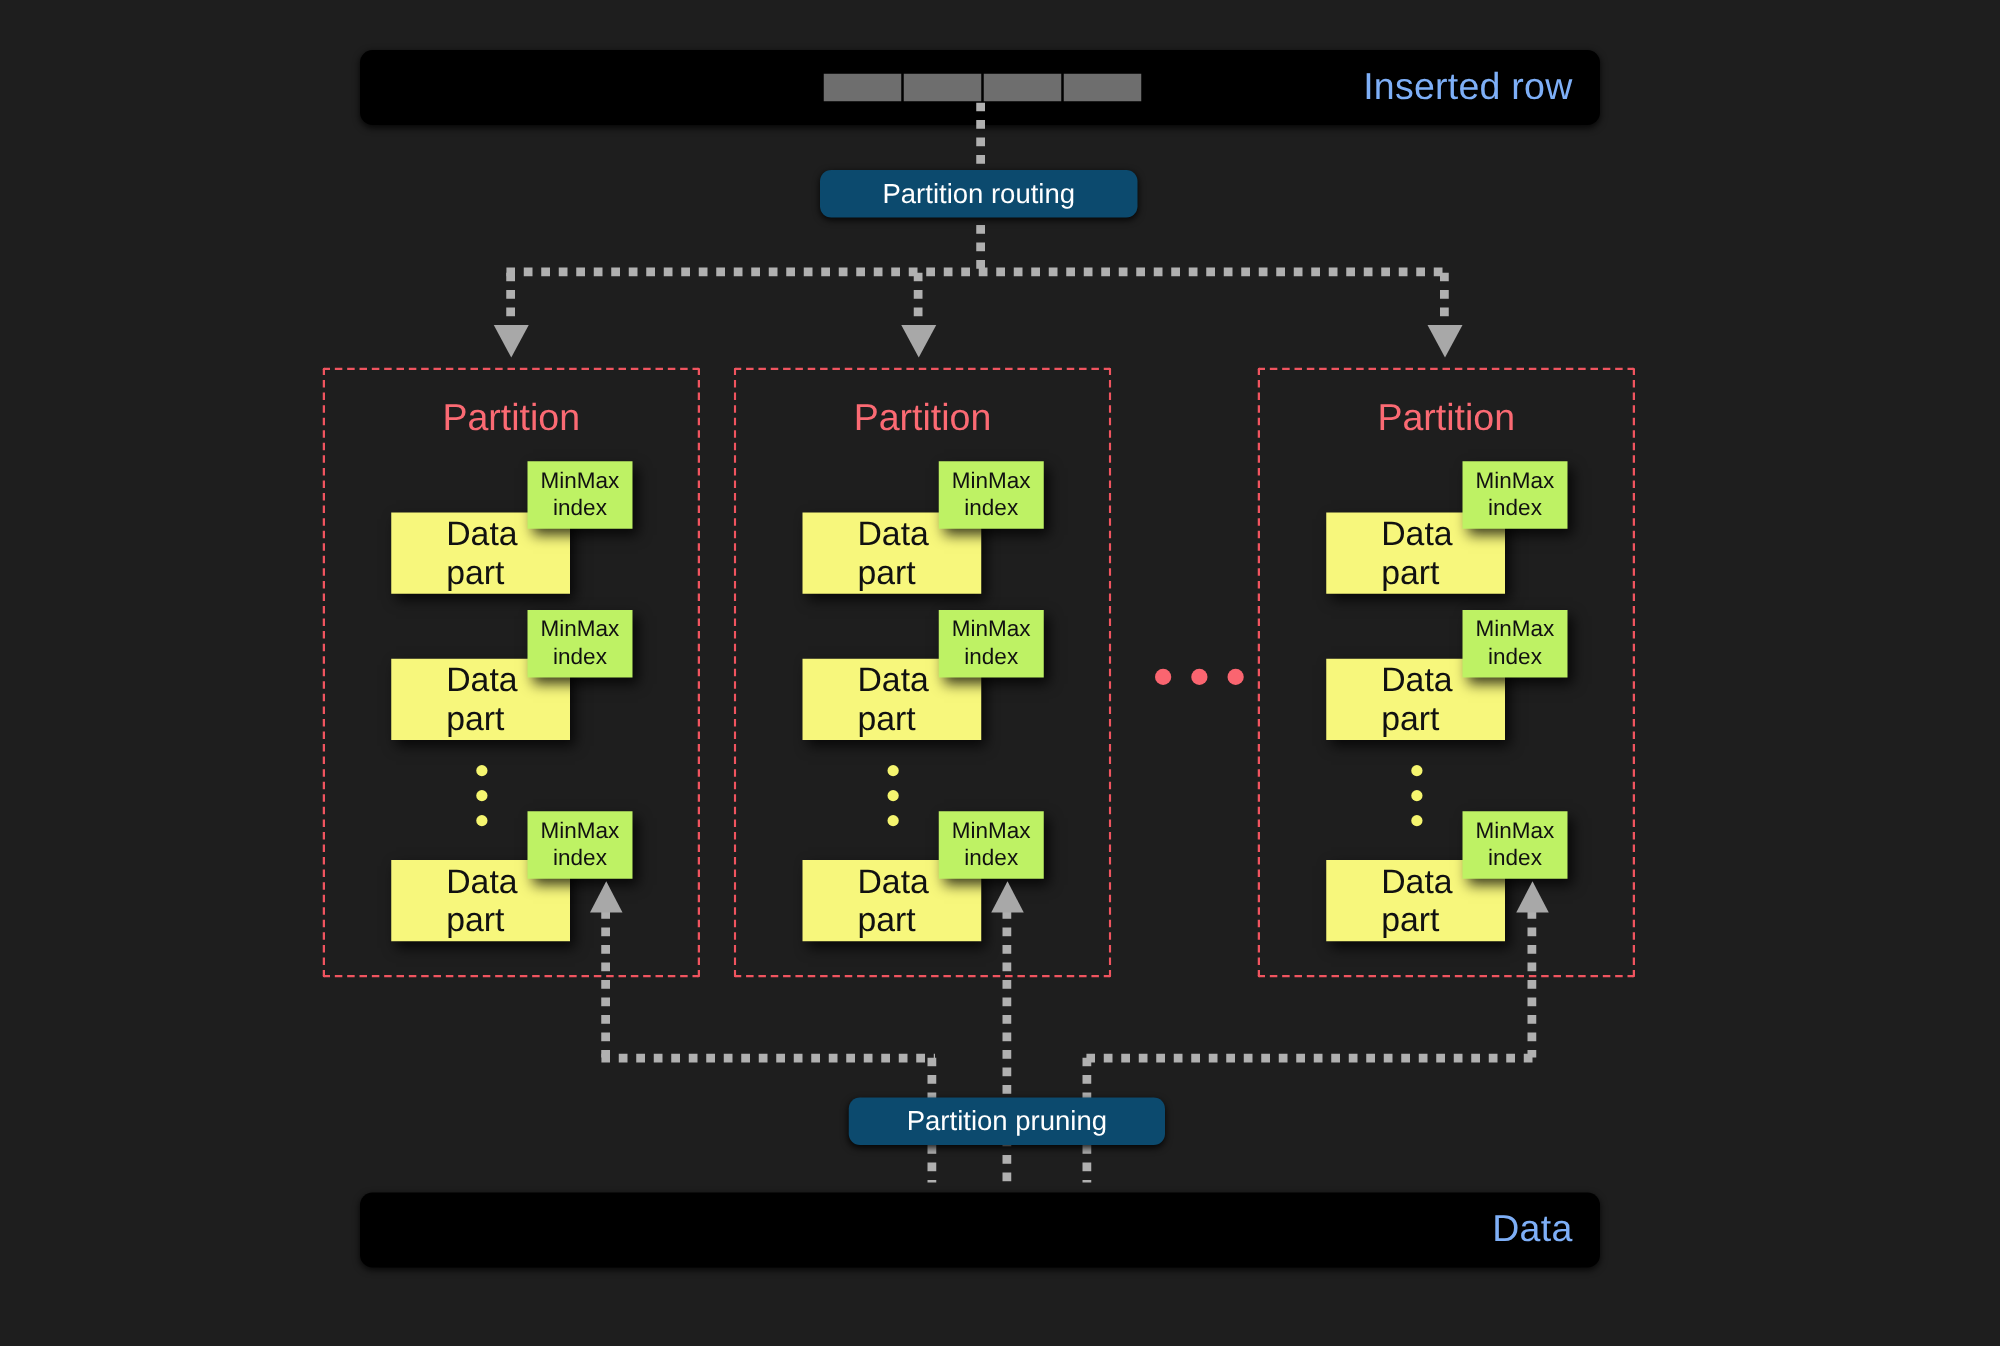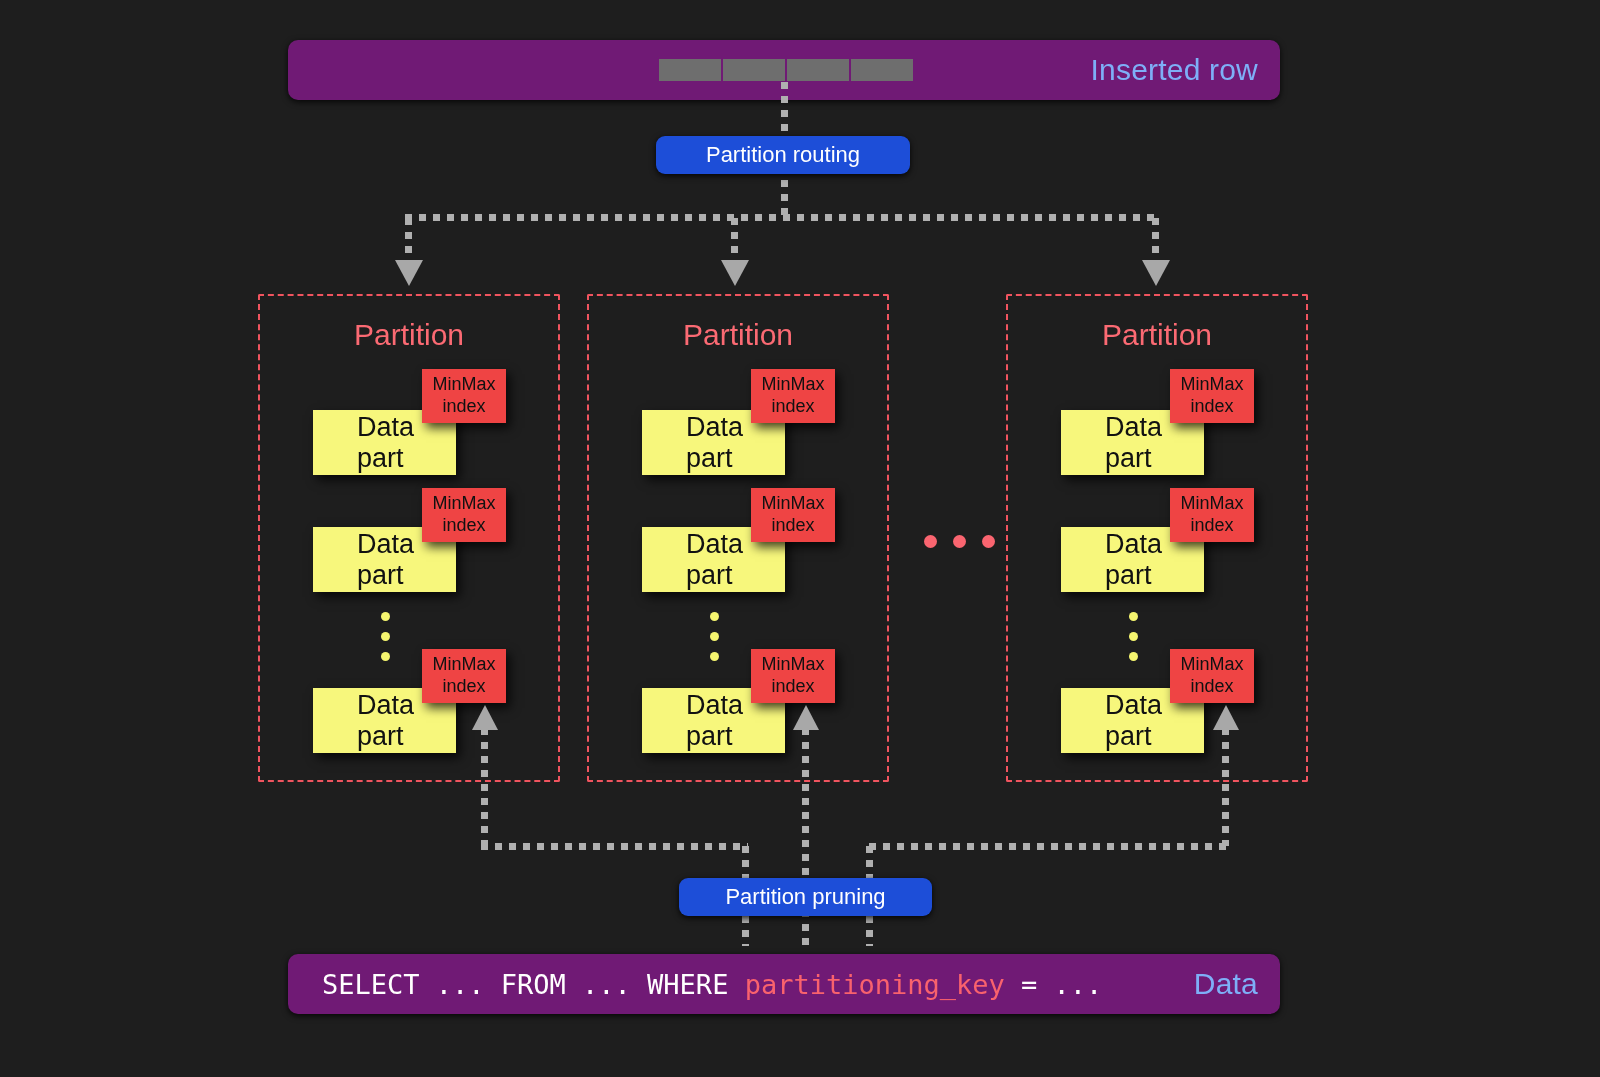--- a/index.html
+++ b/index.html
@@ -17,21 +17,21 @@
     position: absolute;
     inset: 0;
   }
 
   
   .abs { position: absolute; }
 
   
   .bar {
     position: absolute;
-    background: #701a75;
+    background: #000000;
     border-radius: 10px;
     display: flex;
     align-items: center;
     box-shadow: 0 2px 6px rgba(0,0,0,0.8);
   }
 
   .bar-label {
     color: #7eaff7;
     font-size: 30px;
     letter-spacing: .2px;
@@ -55,21 +55,21 @@
     font-size: 27px;
     color: #ffffff;
     white-space: pre;
     letter-spacing: 0px;
   }
   .query-key { color: #f9626d; }
 
   
   .pill {
     position: absolute;
-    background: #1d4ed8;
+    background: #0c4a6e;
     border-radius: 9px;
     display: flex;
     align-items: center;
     justify-content: center;
     color: #ffffff;
     font-size: 22px;
     box-shadow: 0 2px 6px rgba(0,0,0,0.85);
     z-index: 6;
   }
 
@@ -97,21 +97,21 @@
     font-size: 27px;
     display: flex;
     align-items: center;
     justify-content: center;
     box-shadow: 4px 5px 10px rgba(0,0,0,0.75);
     z-index: 3;
     padding-left: 44px;
   }
   .minmax {
     position: absolute;
-    background: #ef4444;
+    background: #bef264;
     color: #111111;
     font-size: 18px;
     line-height: 1.22;
     text-align: center;
     display: flex;
     align-items: center;
     justify-content: center;
     box-shadow: 4px 5px 10px rgba(0,0,0,0.75);
     z-index: 4;
   }
@@ -331,17 +331,16 @@
   <div class="doth" style="left:869px; top:843px; width:360px;"></div>
 
   <div class="dotv" style="left:742px; top:846px; height:100px;"></div>
   <div class="dotv" style="left:866px; top:846px; height:100px;"></div>
 
   <div class="pill" style="left:679px; top:878px; width:253px; height:38px;">
     <span>Partition pruning</span>
   </div>
 
   <div class="bar" style="left:288px; top:954px; width:992px; height:60px;">
-    <div class="query-text abs" style="left:34px; top:50%; transform:translateY(-50%);"><span>SELECT ... FROM ... WHERE </span><span class="query-key">partitioning_key</span><span> = ...</span></div>
     <div class="bar-label abs" style="right:22px; top:50%; transform:translateY(-50%);">Data</div>
   </div>
 
 </div>
 
 </body></html>

